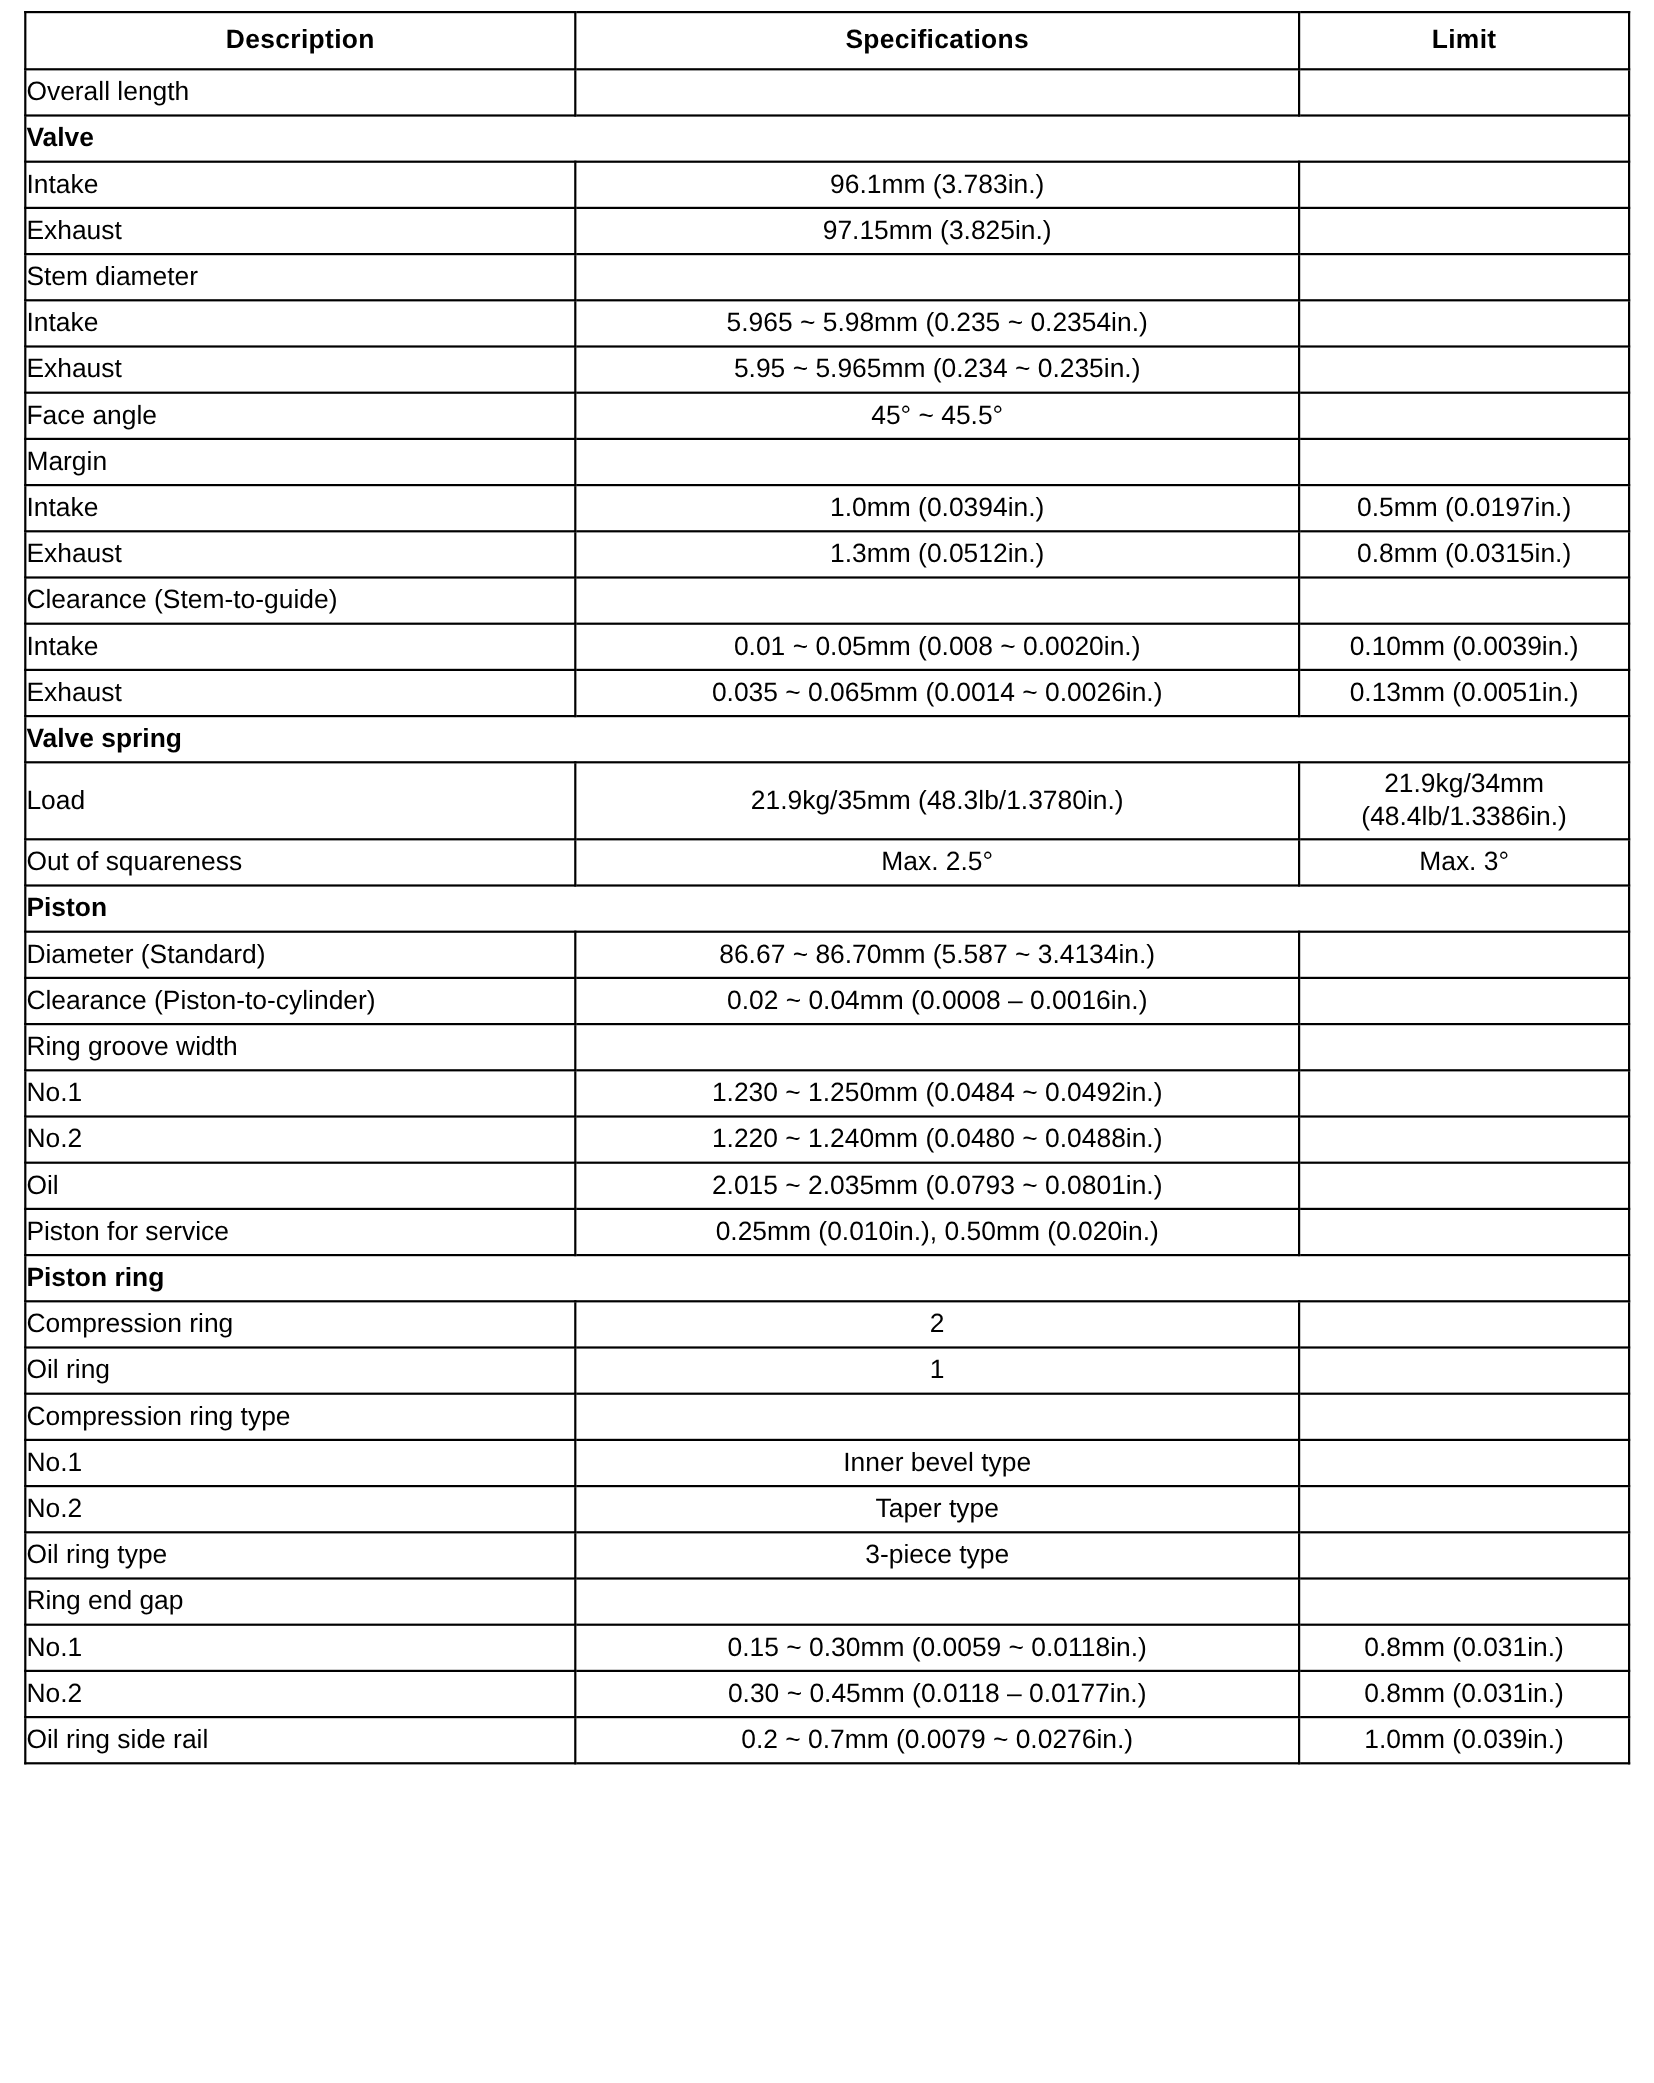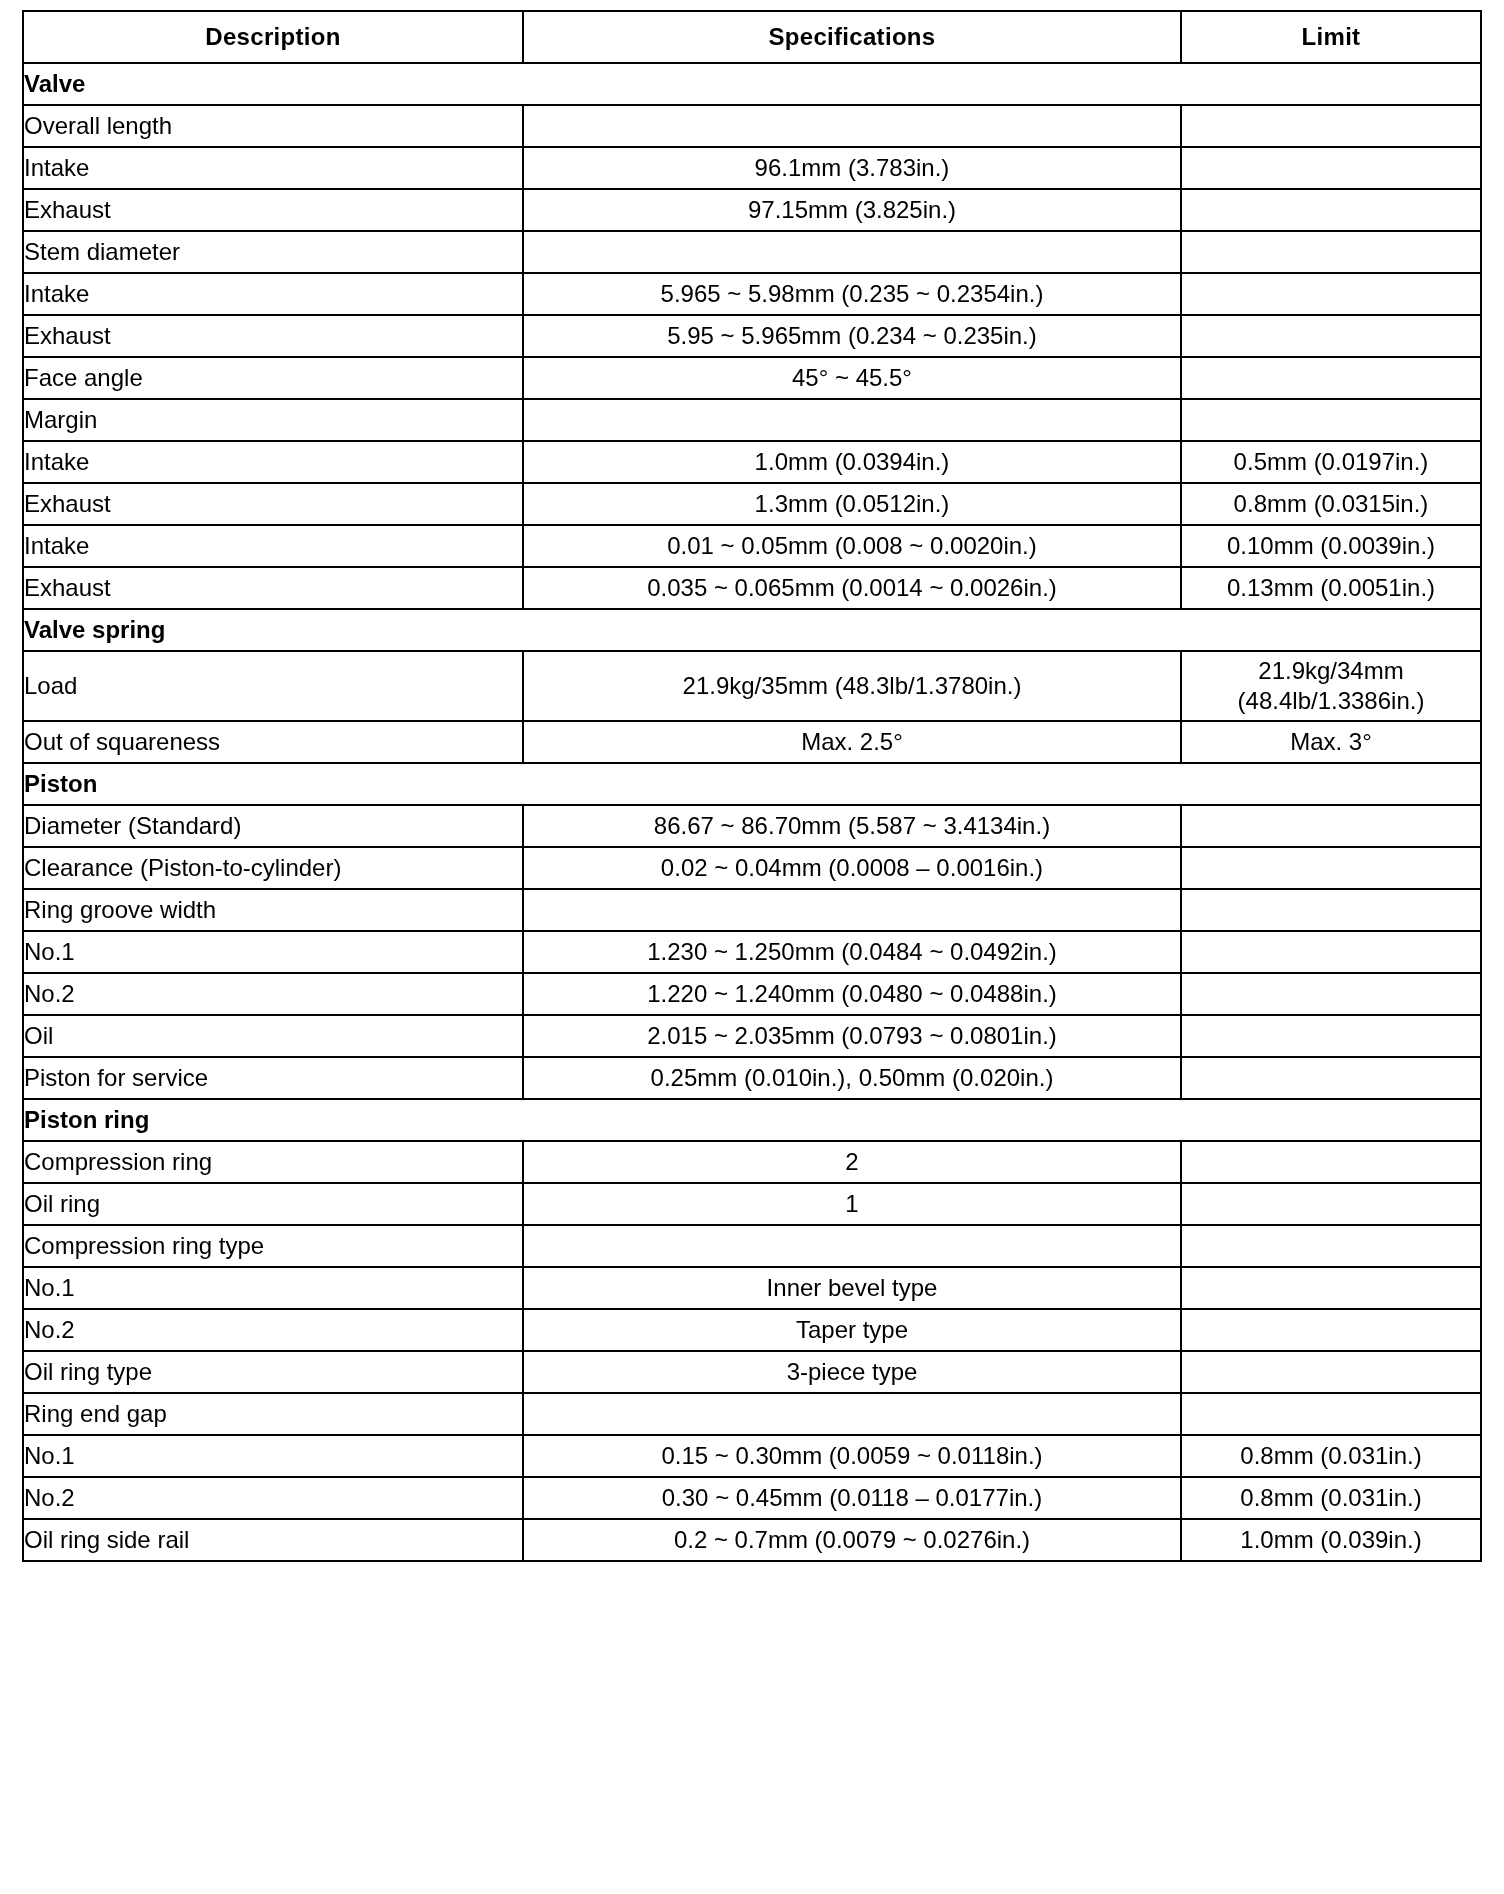--- a/index.html
+++ b/index.html
@@ -78,26 +78,26 @@
     </colgroup>
     <thead>
       <tr>
         <th class="hd">Description</th>
         <th class="hd">Specifications</th>
         <th class="hd">Limit</th>
       </tr>
     </thead>
     <tbody id="table-body">
         <tr>
+          <td class="desc">Overall length</td>
+          <td class="val"></td>
+          <td class="val"></td>
+        </tr>
+        <tr>
           <td class="section" colspan="3">Valve</td>
-        </tr>
-        <tr>
-          <td class="desc">Overall length</td>
-          <td class="val"></td>
-          <td class="val"></td>
         </tr>
         <tr>
           <td class="desc">Intake</td>
           <td class="val">96.1mm (3.783in.)</td>
           <td class="val"></td>
         </tr>
         <tr>
           <td class="desc">Exhaust</td>
           <td class="val">97.15mm (3.825in.)</td>
           <td class="val"></td>
@@ -129,20 +129,25 @@
         </tr>
         <tr>
           <td class="desc">Intake</td>
           <td class="val">1.0mm (0.0394in.)</td>
           <td class="val">0.5mm (0.0197in.)</td>
         </tr>
         <tr>
           <td class="desc">Exhaust</td>
           <td class="val">1.3mm (0.0512in.)</td>
           <td class="val">0.8mm (0.0315in.)</td>
+        </tr>
+        <tr>
+          <td class="desc">Clearance (Stem-to-guide)</td>
+          <td class="val"></td>
+          <td class="val"></td>
         </tr>
         <tr>
           <td class="desc">Intake</td>
           <td class="val">0.01 ~ 0.05mm (0.008 ~ 0.0020in.)</td>
           <td class="val">0.10mm (0.0039in.)</td>
         </tr>
         <tr>
           <td class="desc">Exhaust</td>
           <td class="val">0.035 ~ 0.065mm (0.0014 ~ 0.0026in.)</td>
           <td class="val">0.13mm (0.0051in.)</td>

